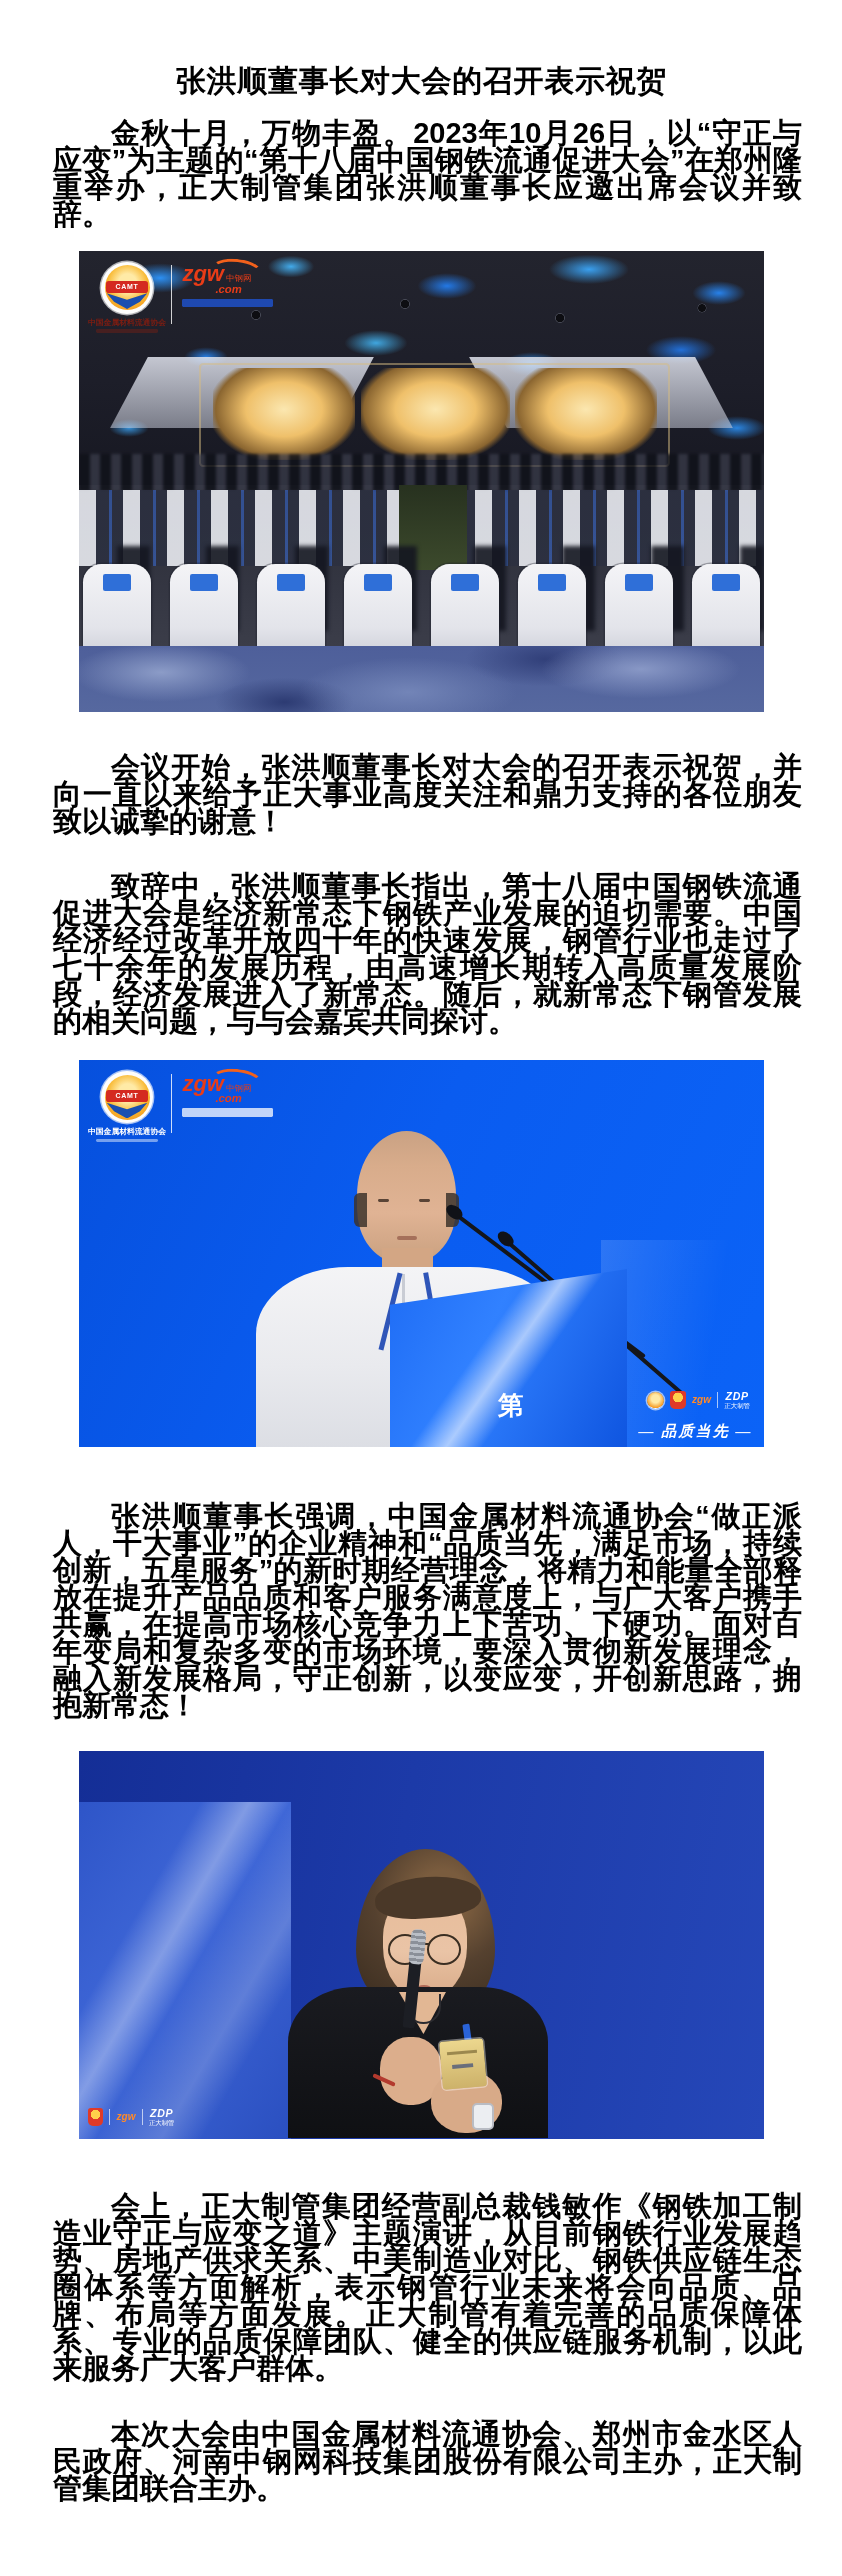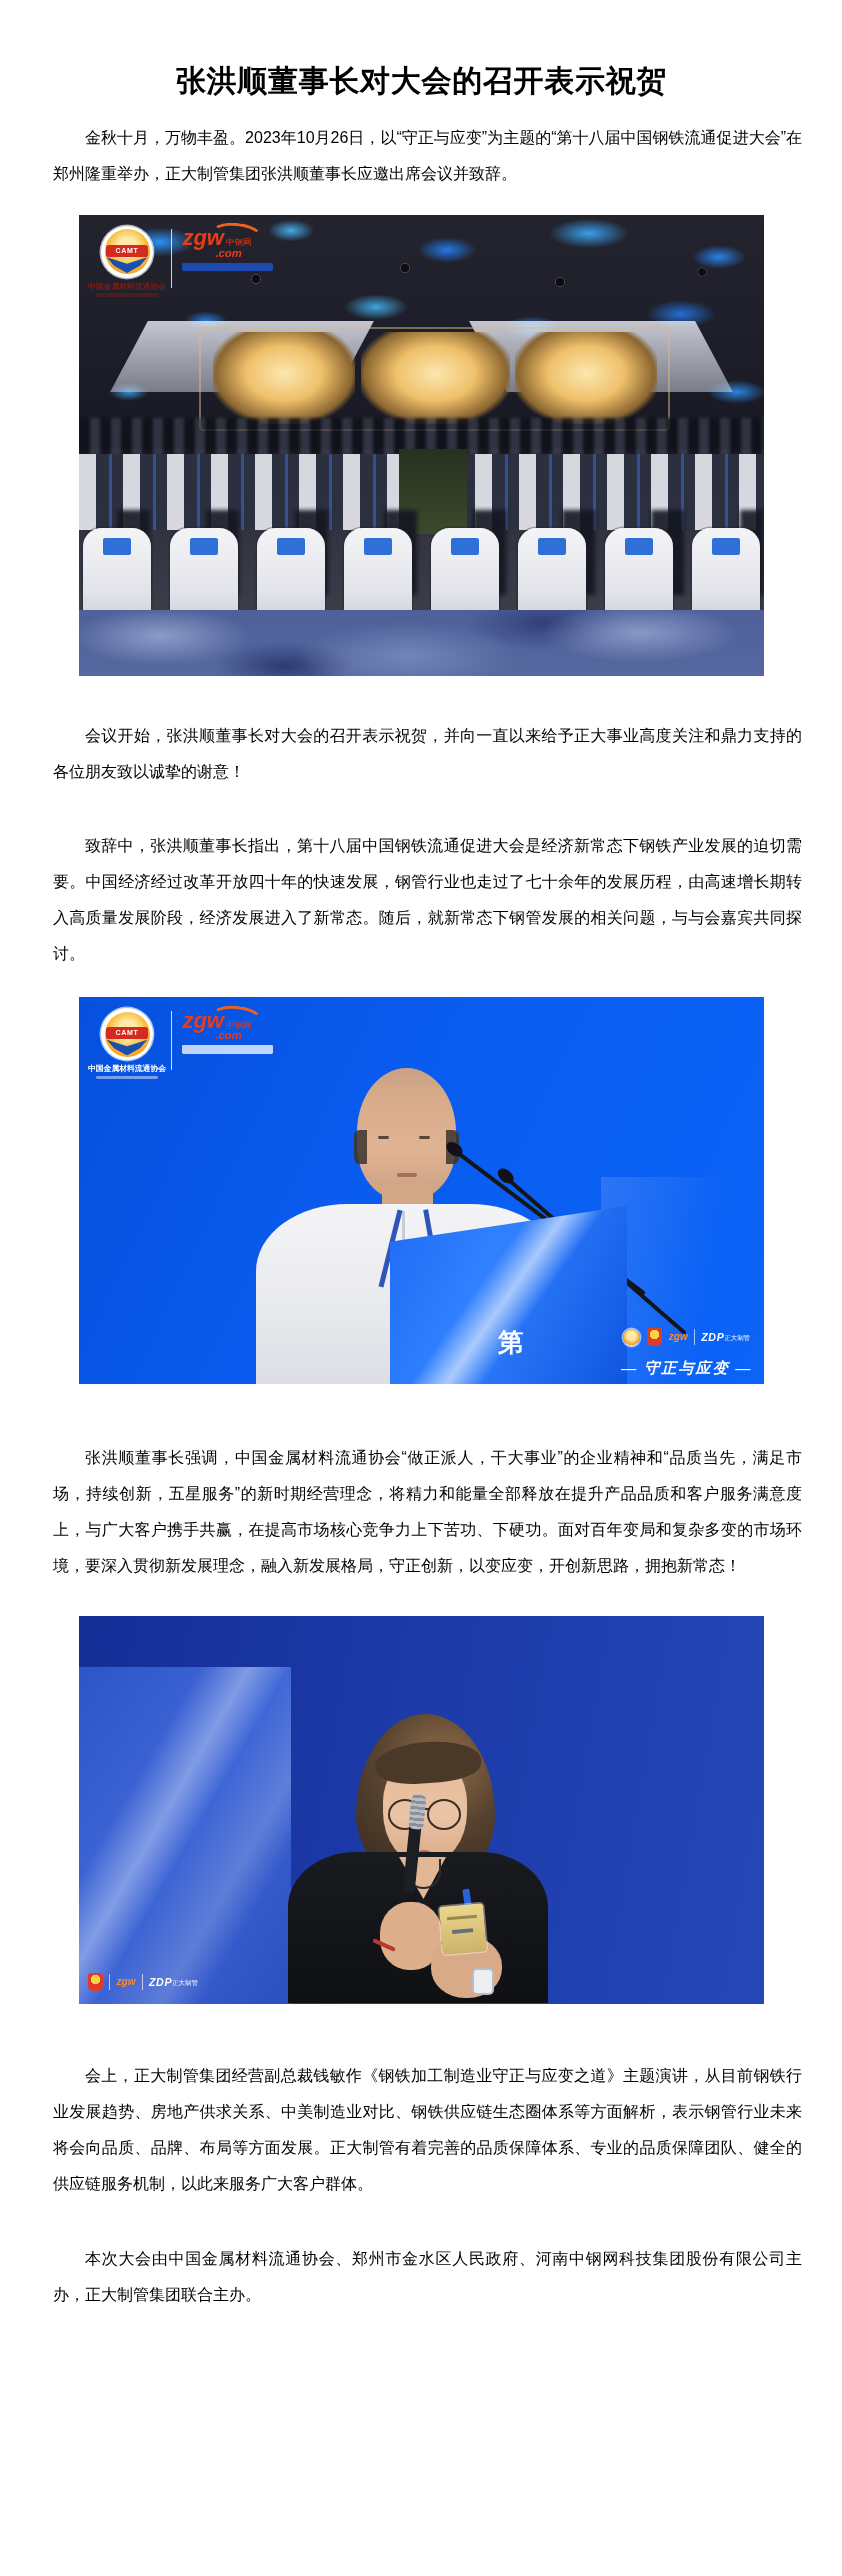--- a/index.html
+++ b/index.html
@@ -7,22 +7,22 @@
     width:843px;height:2576px;overflow:hidden;background:#ffffff;
     font-family:"Liberation Sans","DejaVu Sans",sans-serif;color:#000;
     position:relative;
   }
   
   .page-title{
     padding-top:61px;text-align:center;font-size:30px;line-height:39px;
     font-weight:700;letter-spacing:0.7px;margin:0 0 20px 0;
   }
   .para{
-    margin:0 0 0 53px;width:749px;font-size:16px;line-height:36px;
-    font-weight:400;text-align:justify;text-indent:2em;letter-spacing:0;
+    margin:0 0 0 53px;width:749px;font-size:29px;line-height:27px;
+    font-weight:700;text-align:justify;text-indent:2em;letter-spacing:0;
   }
   .para.m1{margin-bottom:22.6px;}
   .para.m2{margin-bottom:38px;}
   .para.m3{margin-bottom:25.5px;}
   .para.m4{margin-bottom:32px;}
   .para.m5{margin-bottom:39px;}
   .gap-after-photo1{height:42px;}
   .gap-after-photo2{height:56px;}
   .gap-after-photo3{height:54px;}
 
@@ -132,21 +132,21 @@
   .p2-podium{position:absolute;left:311px;top:209px;width:237px;height:178px;clip-path:polygon(0 20%,100% 0,100% 100%,0 100%);
     background:linear-gradient(115deg,#1e6cf5 0%,#3181ff 40%,#0f55e0 100%);}
   .p2-podium::before{content:"";position:absolute;inset:0;background:linear-gradient(125deg,transparent 40%,rgba(255,255,255,.6) 50%,transparent 60%);}
   .p2-podium-char{position:absolute;left:108px;top:119px;color:#fff;font-size:25.5px;font-weight:700;}
   .mini-logos{position:absolute;display:flex;align-items:center;gap:6.4px;}
   .p2-minilogos{right:14px;top:331px;}
   .mini-camt{width:17px;height:17px;border-radius:50%;background:radial-gradient(circle at 50% 40%,#ffeaa6 0 30%,#f49a24 68%,#ffffff 72%);box-shadow:0 0 0 1.4px rgba(255,255,255,.6);}
   .mini-emblem{width:15.6px;height:18.4px;border-radius:2.8px 2.8px 5px 5px;background:radial-gradient(circle at 50% 36%,#ffd24a 0 34%,#e03a28 36%);}
   .mini-zgw{font-style:italic;font-weight:800;font-size:10px;color:#ff8a2a;line-height:1;}
   .mini-sep{width:0.7px;height:15.6px;background:rgba(255,255,255,.65);}
-  .mini-zdp{display:flex;flex-direction:row;align-items:center;line-height:1;}
+  .mini-zdp{display:flex;flex-direction:column;align-items:center;line-height:1;}
   .mini-zdp .zdp-word{color:#fff;font-weight:800;font-size:10.6px;font-style:italic;letter-spacing:0.7px;}
   .mini-zdp .zdp-sub{color:#fff;font-size:6.4px;margin-top:1.4px;}
   .slogan{position:absolute;color:#fff;font-family:"Liberation Serif","DejaVu Serif",serif;font-weight:700;font-style:italic;letter-spacing:2.1px;}
   .p2-slogan{right:11.3px;top:362px;font-size:15px;}
 
   
   .p3-screen{position:absolute;left:0;top:51px;width:212px;height:337px;
     background:linear-gradient(125deg,#2e55c8 0%,#4068d8 45%,#2a4fc0 100%);}
   .p3-screen::before{content:"";position:absolute;inset:0;background:linear-gradient(120deg,transparent 30%,rgba(255,255,255,.35) 42%,transparent 52%,rgba(255,255,255,.2) 68%,transparent 78%);}
   .p3-minilogos{left:8.5px;top:306px;}
@@ -257,21 +257,21 @@
   <div class="mini-logos p2-minilogos">
     <div class="mini-camt"></div>
     <div class="mini-emblem"></div>
     <div class="mini-zgw">zgw</div>
     <div class="mini-sep"></div>
     <div class="mini-zdp">
       <span class="zdp-word">ZDP</span>
       <span class="zdp-sub">正大制管</span>
     </div>
   </div>
-  <div class="slogan p2-slogan">— 守正与应变 —</div>
+  <div class="slogan p2-slogan">— 品质当先 —</div>
   <div class="photo-logos">
     <div class="camt">
       <div class="camt-badge">
         <div class="rays"></div>
         <div class="band">CAMT</div>
         <div class="wing"></div>
       </div>
       <div class="camt-caption">中国金属材料流通协会</div>
       <div class="camt-subbar"></div>
     </div>

